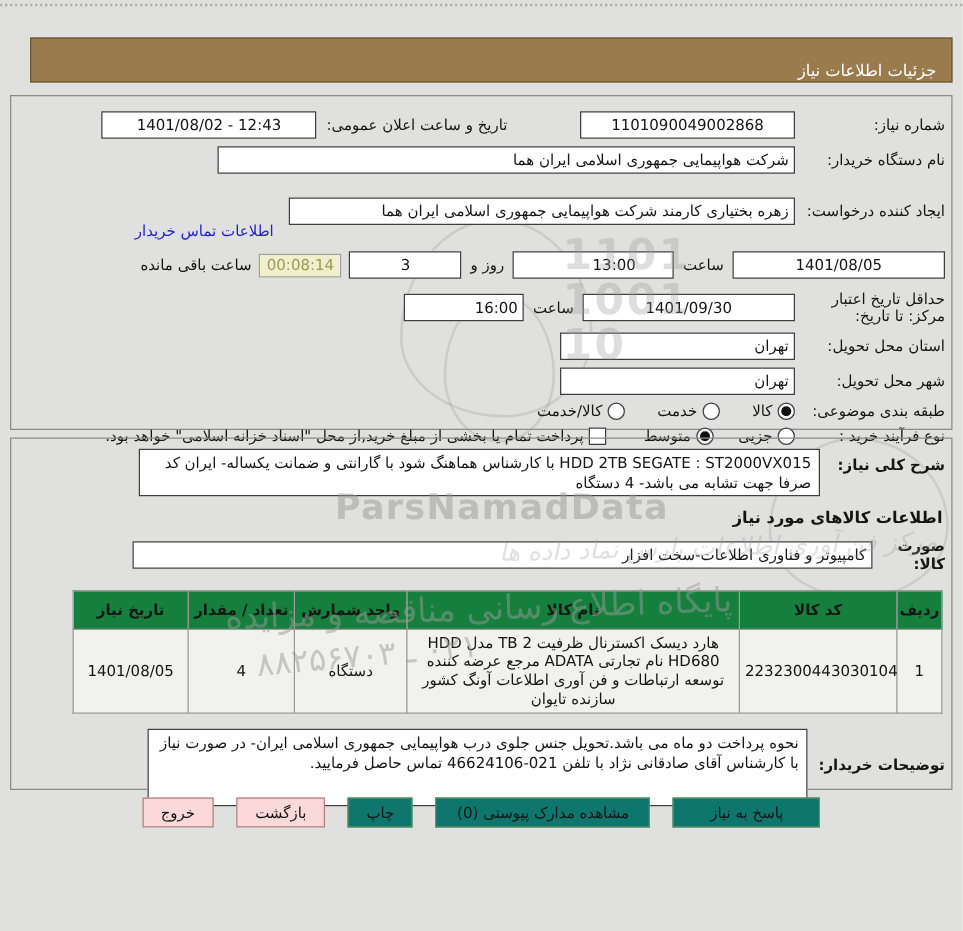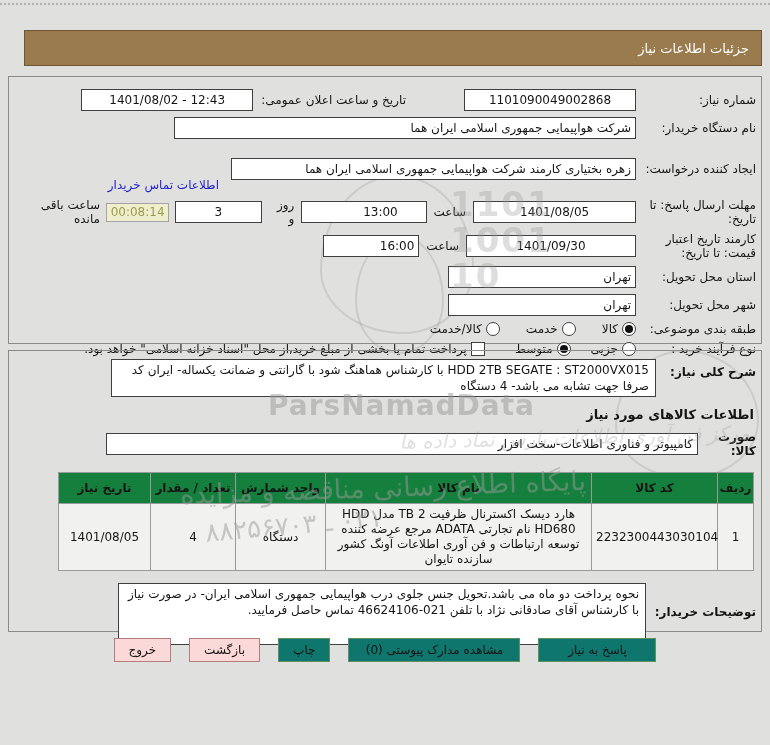--- a/index.html
+++ b/index.html
@@ -1,20 +1,20 @@
 <!DOCTYPE html>
 <html lang="fa" dir="rtl"><head>
 <meta charset="utf-8">
 <style>
   html,body{margin:0;padding:0;}
   #canvas{position:relative;width:770px;height:745px;background:#e0e1de;overflow:hidden;
           direction:rtl;font-family:"DejaVu Sans",sans-serif;font-size:12px;color:#151515;}
   .dotline{position:absolute;top:3px;left:0;right:0;border-top:2px dotted #b3b3ae;z-index:2;}
   .titlebar{position:absolute;top:30px;left:24px;right:8px;height:36px;background:#9a7b4e;
-            border:1px solid #6e5735;color:#fff;display:flex;align-items:center;
+            border:1px solid #6e5735;color:#fff;display:flex;align-items:flex-end;
             padding:0 12px;font-size:13px;z-index:2;box-sizing:border-box;}
   .gbox{position:absolute;left:8px;right:8px;border:1px solid #8b8b8b;box-sizing:border-box;z-index:2;}
   #box1{top:76px;height:268px;padding:12px 5px 0 6px;}
   #box2{top:350px;height:282px;padding:6px 5px 0 6px;}
   .frow{display:flex;align-items:center;margin-bottom:6px;}
   .flbl{flex:none;width:120px;line-height:14px;text-align:right;}
   .blbl{font-weight:bold;}
   .ibox{background:#fff;border:1px solid #3f3f3f;height:18px;line-height:18px;
         padding:1px 4px;overflow:hidden;white-space:nowrap;box-sizing:content-box;}
   .num{text-align:center;direction:ltr;}
@@ -94,38 +94,37 @@
     </div>
 
     <div class="frow">
       <div class="flbl">ایجاد کننده درخواست:</div>
       <div class="ibox" style="width:395px;">زهره بختیاری کارمند شرکت هواپیمایی جمهوری اسلامی ایران هما</div>
       <div class="gap" style="width:12px;"></div>
       <span class="link">اطلاعات تماس خریدار</span>
     </div>
 
     <div class="frow" style="min-height:28px;">
-      <div class="flbl">مهلت ارسال پاسخ: تا تاریخ:</div>
       <div class="ibox num" style="width:160px;">1401/08/05</div>
       <div class="gap" style="width:7px;"></div>
       <div>ساعت</div>
       <div class="gap" style="width:7px;"></div>
       <div class="ibox num" style="width:86px;padding-left:37px;">13:00</div>
       <div class="gap" style="width:7px;"></div>
       <div>روز و</div>
       <div class="gap" style="width:7px;"></div>
       <div class="ibox num" style="width:80px;">3</div>
       <div class="gap" style="width:6px;"></div>
       <div class="timer">00:08:14</div>
       <div class="gap" style="width:6px;"></div>
       <div>ساعت باقی مانده</div>
     </div>
 
     <div class="frow" style="min-height:28px;">
-      <div class="flbl">کارمند تاریخ اعتبار قیمت: تا تاریخ:</div>
+      <div class="flbl">حداقل تاریخ اعتبار مرکز: تا تاریخ:</div>
       <div class="ibox num" style="width:160px;">1401/09/30</div>
       <div class="gap" style="width:7px;"></div>
       <div>ساعت</div>
       <div class="gap" style="width:7px;"></div>
       <div class="ibox num" style="width:86px;text-align:right;">16:00</div>
     </div>
 
     <div class="frow">
       <div class="flbl">استان محل تحویل:</div>
       <div class="ibox" style="width:178px;">تهران</div>

